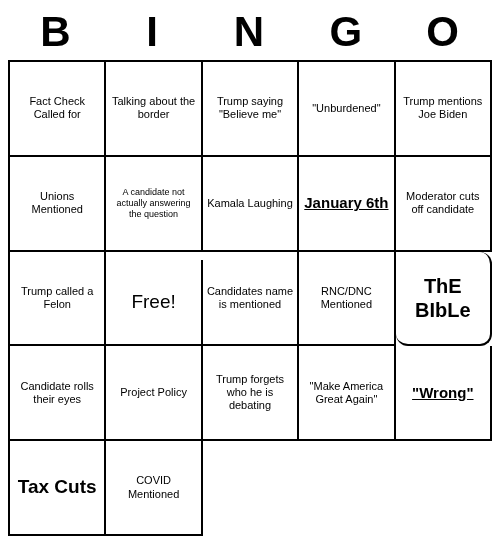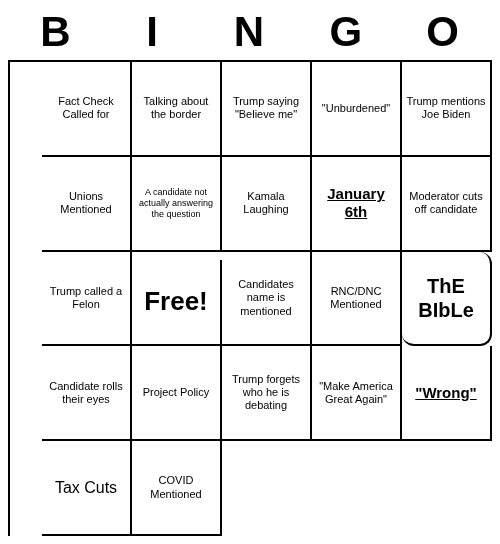--- a/index.html
+++ b/index.html
@@ -28,47 +28,46 @@
       text-align: center;
     }
     .bingo-grid {
       width: 100%;
       flex: 1;
       display: grid;
       grid-template-columns: repeat(5, 1fr);
       grid-template-rows: repeat(5, 1fr);
       border-left: 2px solid #000;
       border-top: 2px solid #000;
-      padding-left: 32px;
     }
     .bingo-cell {
       border-right: 2px solid #000;
       border-bottom: 2px solid #000;
       display: flex;
       align-items: center;
       justify-content: center;
       text-align: center;
       padding: 3px;
       font-size: 11px;
       line-height: 1.2;
       min-height: 0;
     }
     .bingo-cell.free {
-      font-size: 26px;
-      font-weight: bold;
+      font-size: 19px;
+      font-weight: normal;
       margin-top: 8px;
     }
     .bingo-cell.medium-text {
       font-size: 15px;
       font-weight: bold;
       text-decoration: underline;
     }
     .bingo-cell.tax-cuts {
-      font-size: 16px;
-      font-weight: normal;
+      font-size: 19px;
+      font-weight: bold;
     }
     .bingo-cell.bible-text {
       font-size: 20px;
       font-weight: bold;
       border-radius: 12px;
     }
   </style>
 </head>
 <body>
 

